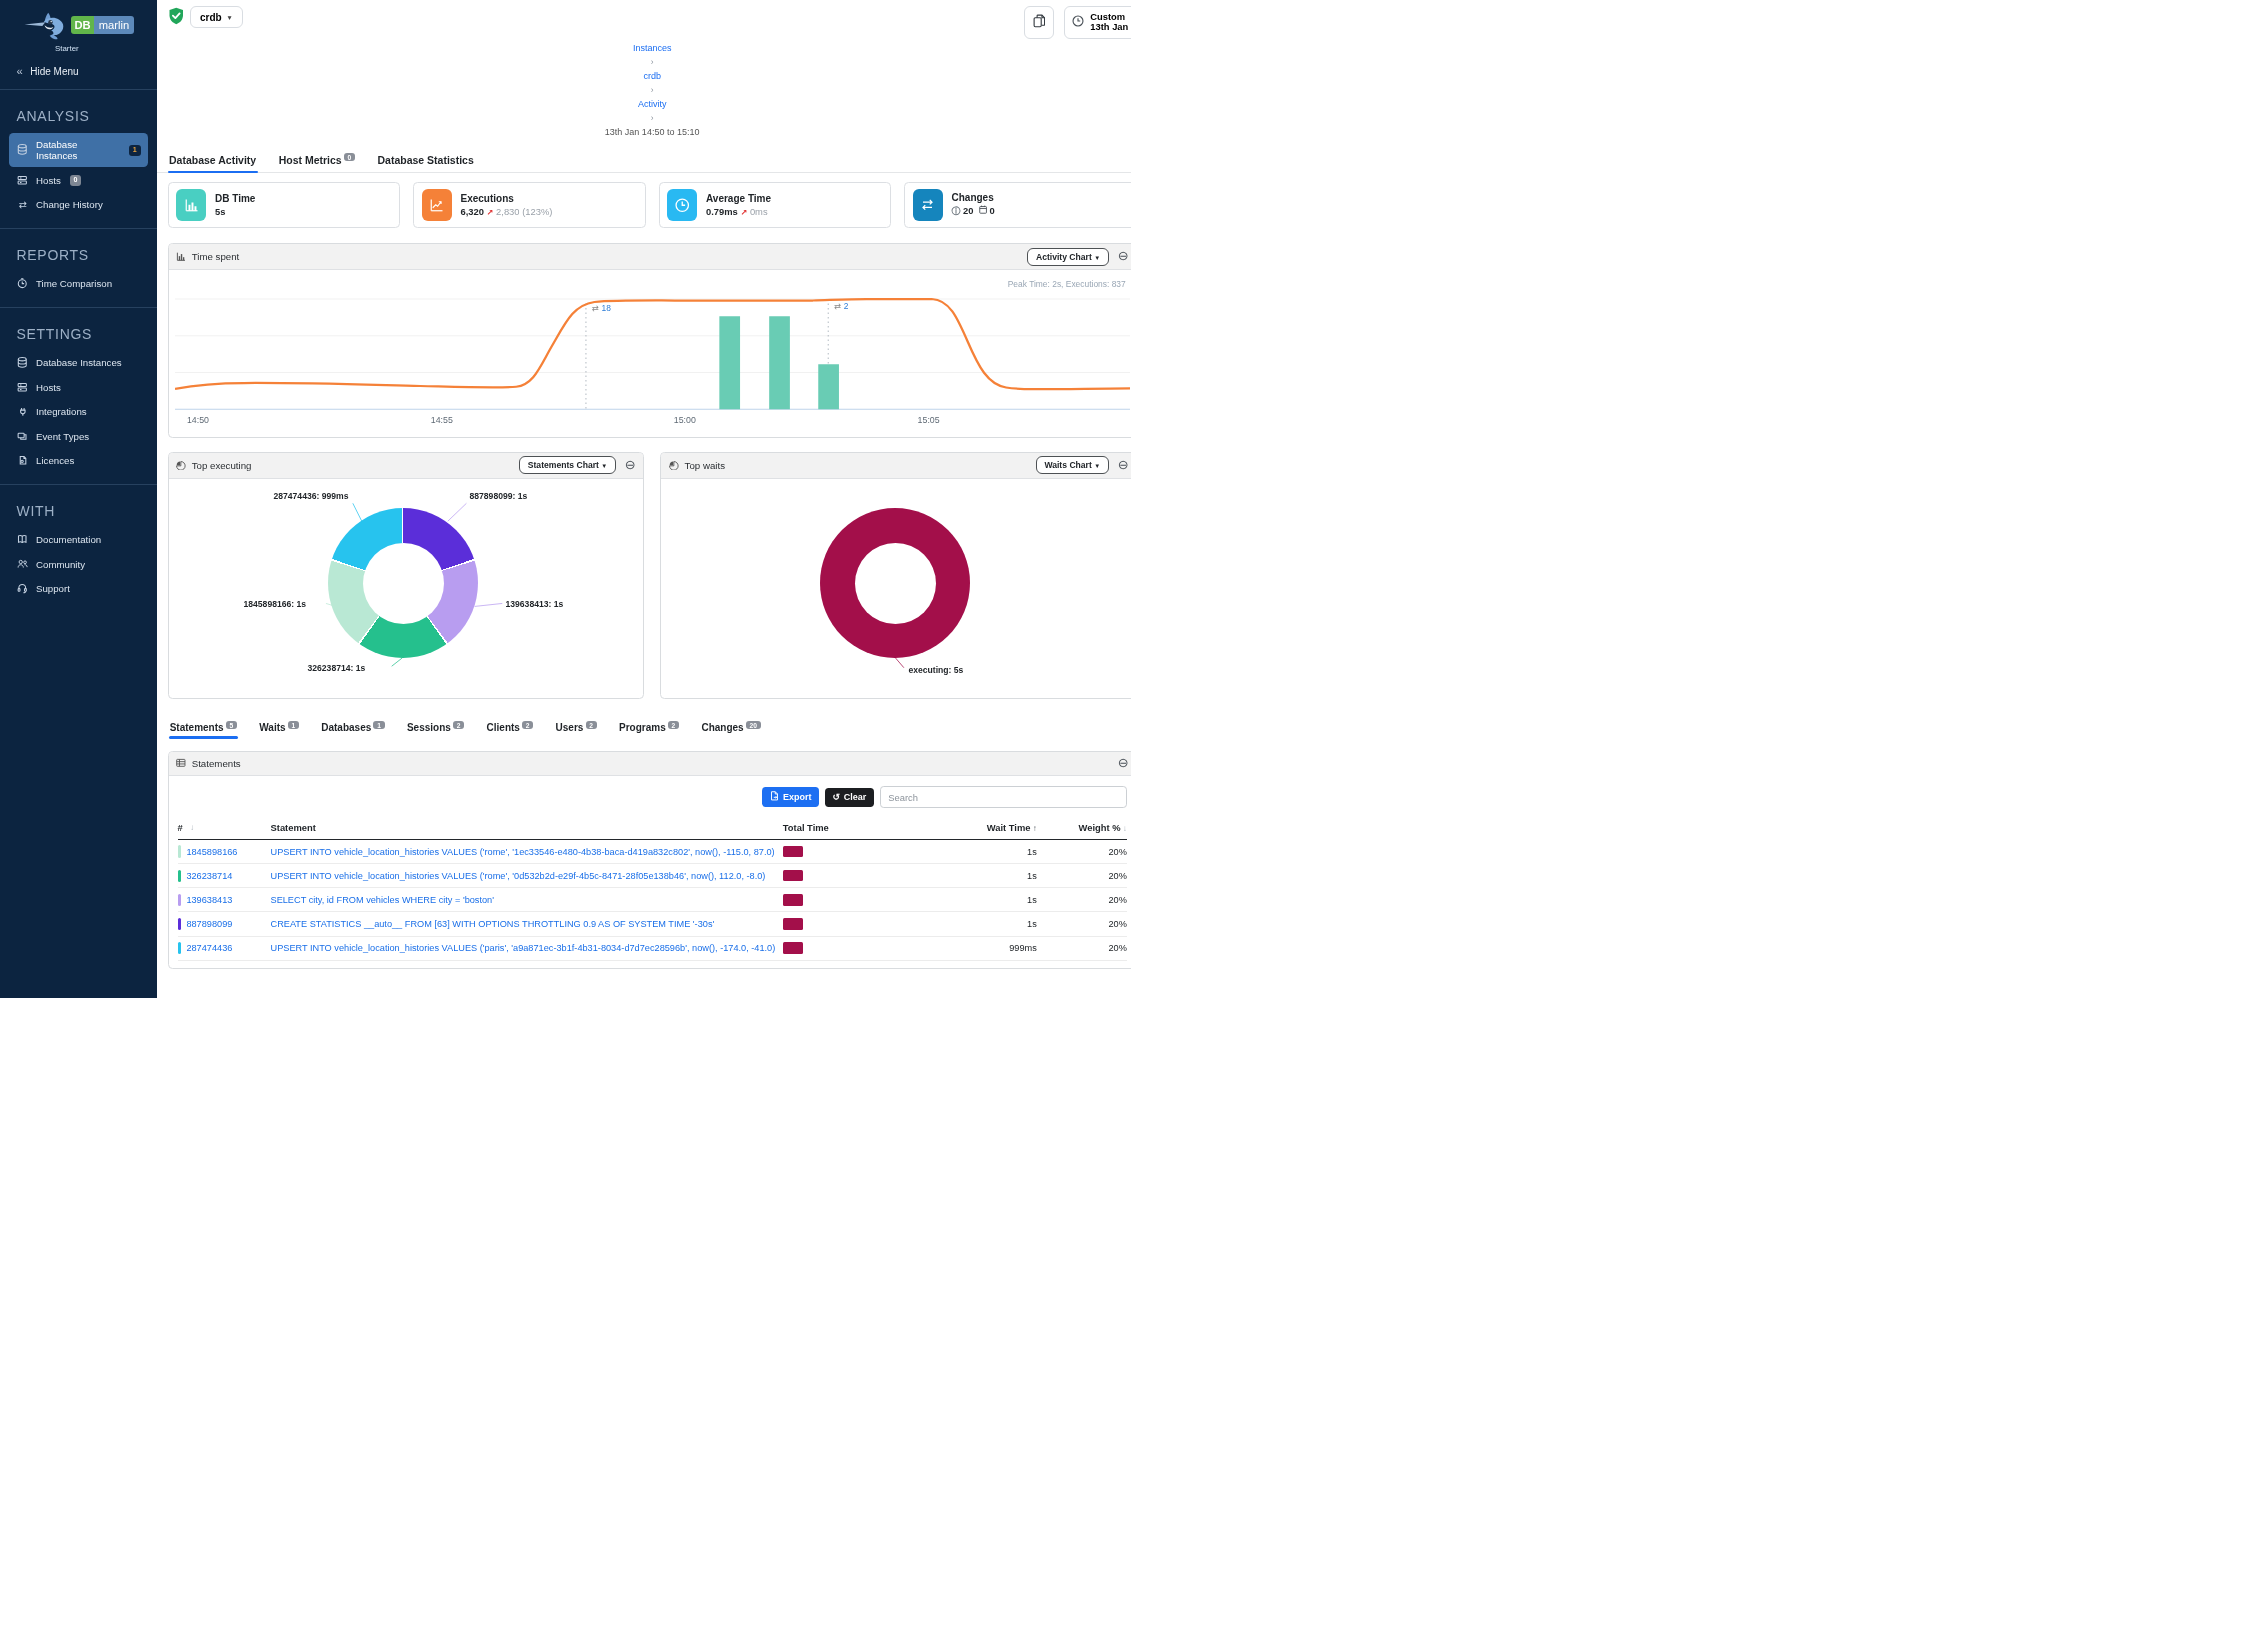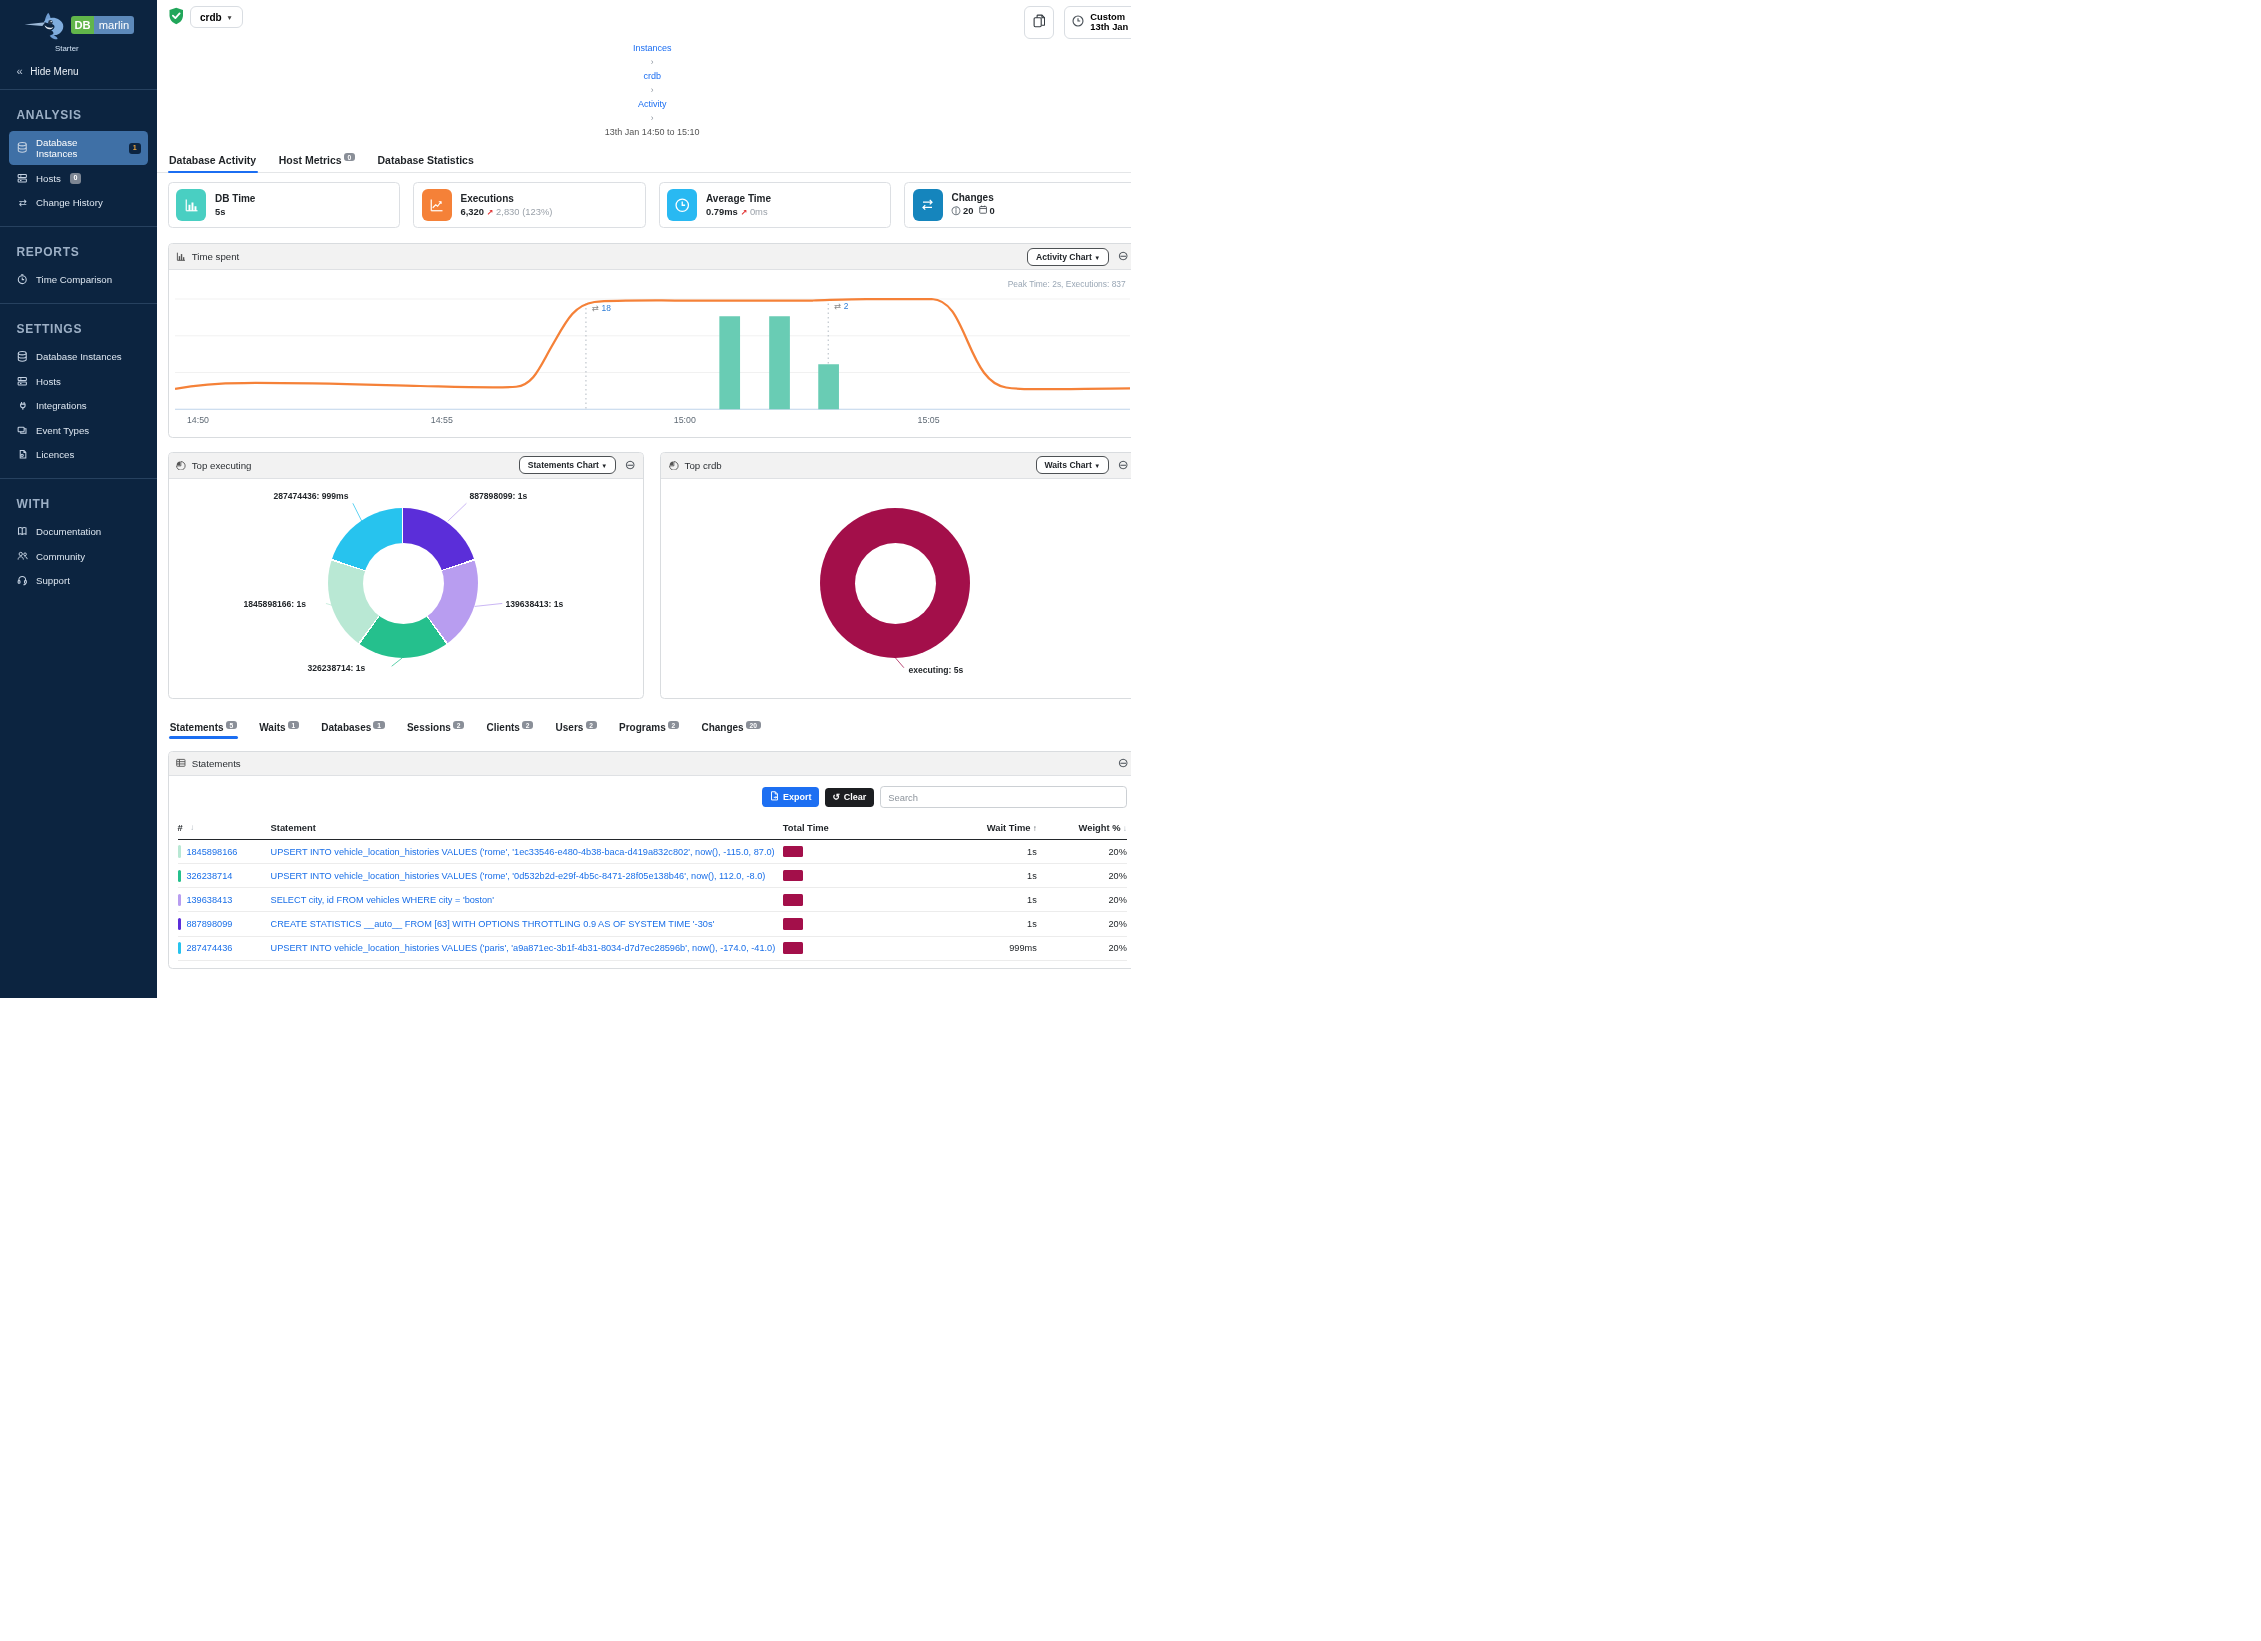--- a/index.html
+++ b/index.html
@@ -12,21 +12,21 @@
   .logo-block { padding:7.5px 6px 1.5px 6px; text-align:center; }
   .logo-row { display:flex; align-items:center; justify-content:center; gap:1.5px; }
   .logo-badge { display:flex; font-weight:bold; font-size:11.2px; border-radius:3px; overflow:hidden; height:18px; line-height:18px; }
   .logo-badge .db { background:#61b54a; color:#fff; padding:0 3.7px; }
   .logo-badge .marlin { background:#5d89ba; color:#fff; padding:0 4.5px; font-weight:normal; }
   .logo-plan { font-size:7.9px; color:#cfe0f2; margin:1.5px 0 0 49px; text-align:left; }
   .hide-menu { display:flex; align-items:center; gap:7.5px; padding:10.5px 12px 12px 16.5px; font-size:10px; color:#e8eef5; cursor:pointer; border-bottom:0.7px solid #27415f; }
   .hide-menu .chev { font-size:11.2px; color:#b9c7d8; }
   .side-section { padding:7.5px 7.5px 10.5px 7.5px; border-bottom:0.7px solid #27415f; }
   .side-section:last-child { border-bottom:none; }
-  .side-title { font-size:12px; letter-spacing:0.7px; color:#9db0c6; padding:10.5px 9px 7.5px 9px;font-weight:bold; }
+  .side-title { font-size:14px; letter-spacing:0.7px; color:#9db0c6; padding:10.5px 9px 7.5px 9px; }
   .side-item { display:flex; align-items:center; gap:7.5px; padding:6px 7.5px; border-radius:4.5px; margin:1.5px 1.5px; font-size:9.7px; color:#dce5ef; cursor:pointer; }
   .side-item .sicon { width:12px; display:inline-flex; justify-content:center; color:#c5d2e2; flex-shrink:0; }
   .side-item.active { background:#3f70a6; color:#fff; }
   .badge-dark { background:#0c2440; color:#e9a23b; font-size:7.1px; font-weight:bold; border-radius:3px; padding:1.5px 3.7px; margin-left:1.5px; }
   .badge-gray { background:#7d8693; color:#fff; font-size:7.1px; font-weight:bold; border-radius:3px; padding:1.5px 3.7px; margin-left:1.5px; }
 
   
   .main { flex:1; background:#fff; }
   .topbar { display:flex; align-items:flex-start; justify-content:space-between; padding:6px 10.5px 0 10.5px; }
   .inst-group { display:flex; align-items:center; gap:6px; }
@@ -462,21 +462,21 @@
 
         <div class="panel pie-panel">
           <div class="panel-head">
             <span class="panel-title">
                 <span class="picon">
                   <svg width="9.7" height="9.7" viewBox="0 0 14 14">
                     <path d="M7 7 V0.8 A6.2 6.2 0 1 1 0.8 7 Z" fill="none" stroke="#555" stroke-width="1.3"></path>
                     <path d="M6 0.9 V6 H0.9 A5.6 5.6 0 0 1 6 0.9Z" fill="#555"></path>
                   </svg>
                 </span>
-            <span>Top crdb</span>
+            <span>Top waits</span>
               </span>
             <span class="spacer"></span>
             <button class="chart-btn"><span>Waits Chart</span> <span class="caret">▼</span></button>
             <span class="collapse-ico">⊖</span>
           </div>
           <div class="pie-body">
             <div class="donut" style="left:159px; top:28.5px; background:#a30f4a;"></div>
             <svg class="leader" viewBox="0 0 634.828 292" width="476" height="219">
               <line x1="313" y1="238" x2="325" y2="252" stroke="#a30f4a" stroke-width="1"></line>
             </svg>

